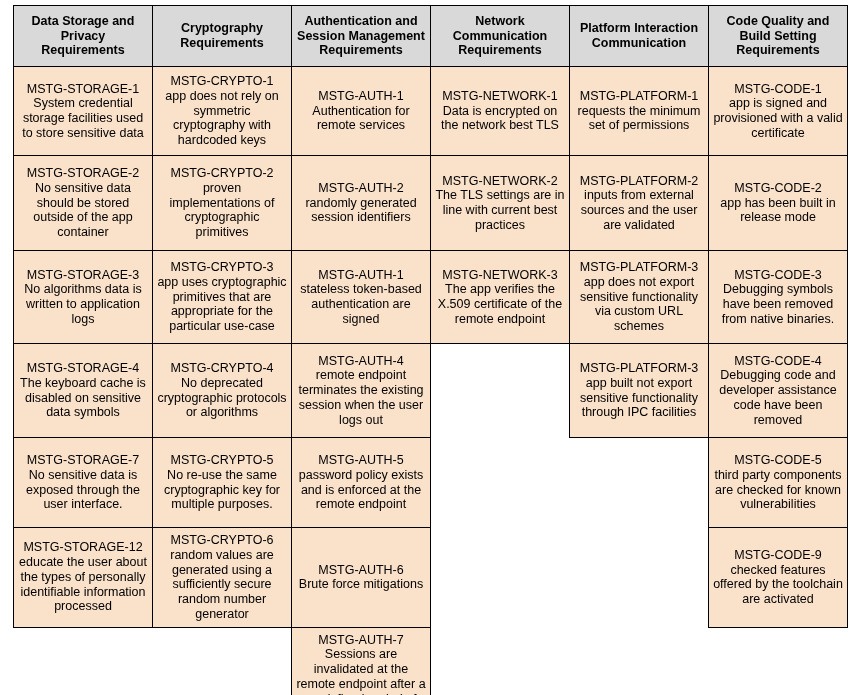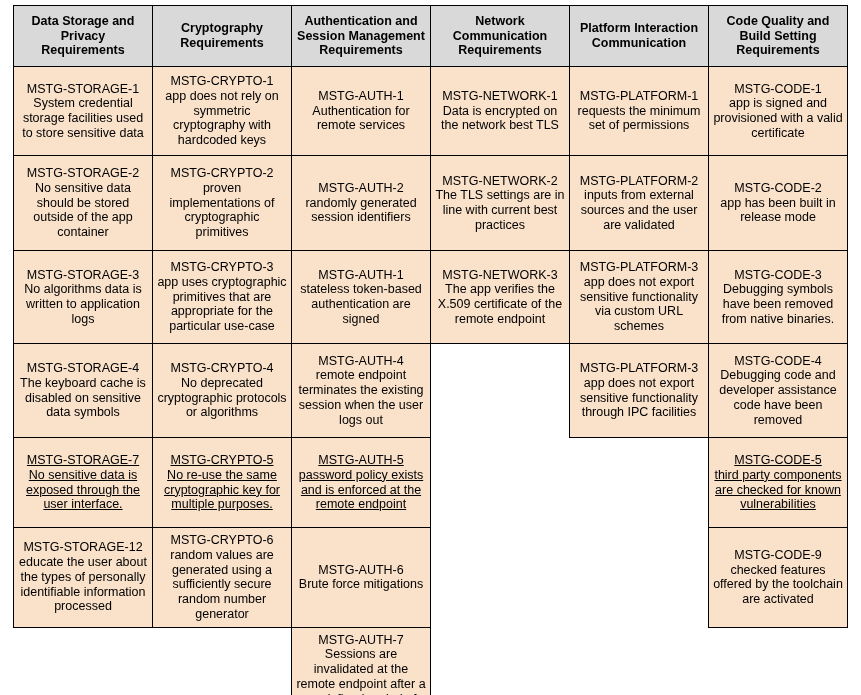--- a/index.html
+++ b/index.html
@@ -41,21 +41,21 @@
     background:#ffffff;
     border:none;
   }
   .cid{display:block;}
   .ctext{display:block;}
   
   tr.r1 td,tr.r1 th{height:78px;}
   tr.r2 td{height:84px;}
   tr.r3 td{height:82px;}
   tr.r4 td{height:83px;}
-  tr.r5 td{height:79px;text-decoration:underline;}
+  tr.r5 td{height:79px;}
   tr.r6 td{height:82px;}
   tr.r7 td{height:80px;}
 </style>
 </head>
 <body>
 
 <div id="sheet">
   <table class="mstg">
     <colgroup>
       <col>
@@ -163,21 +163,21 @@
             <span class="cid">MSTG-CRYPTO-4</span>
             <span class="ctext">No deprecated cryptographic protocols or algorithms</span>
           </td>
           <td class="cell">
             <span class="cid">MSTG-AUTH-4</span>
             <span class="ctext">remote endpoint terminates the existing session when the user logs out</span>
           </td>
           <td class="empty"></td>
           <td class="cell">
             <span class="cid">MSTG-PLATFORM-3</span>
-            <span class="ctext">app does not export sensitive functionality through IPC facilities</span>
+            <span class="ctext">app built not export sensitive functionality through IPC facilities</span>
           </td>
           <td class="cell">
             <span class="cid">MSTG-CODE-4</span>
             <span class="ctext">Debugging code and developer assistance code have been removed</span>
           </td>
         </tr>
         <tr class="r5">
           <td class="cell">
             <span class="cid">MSTG-STORAGE-7</span>
             <span class="ctext">No sensitive data is exposed through the user interface.</span>

